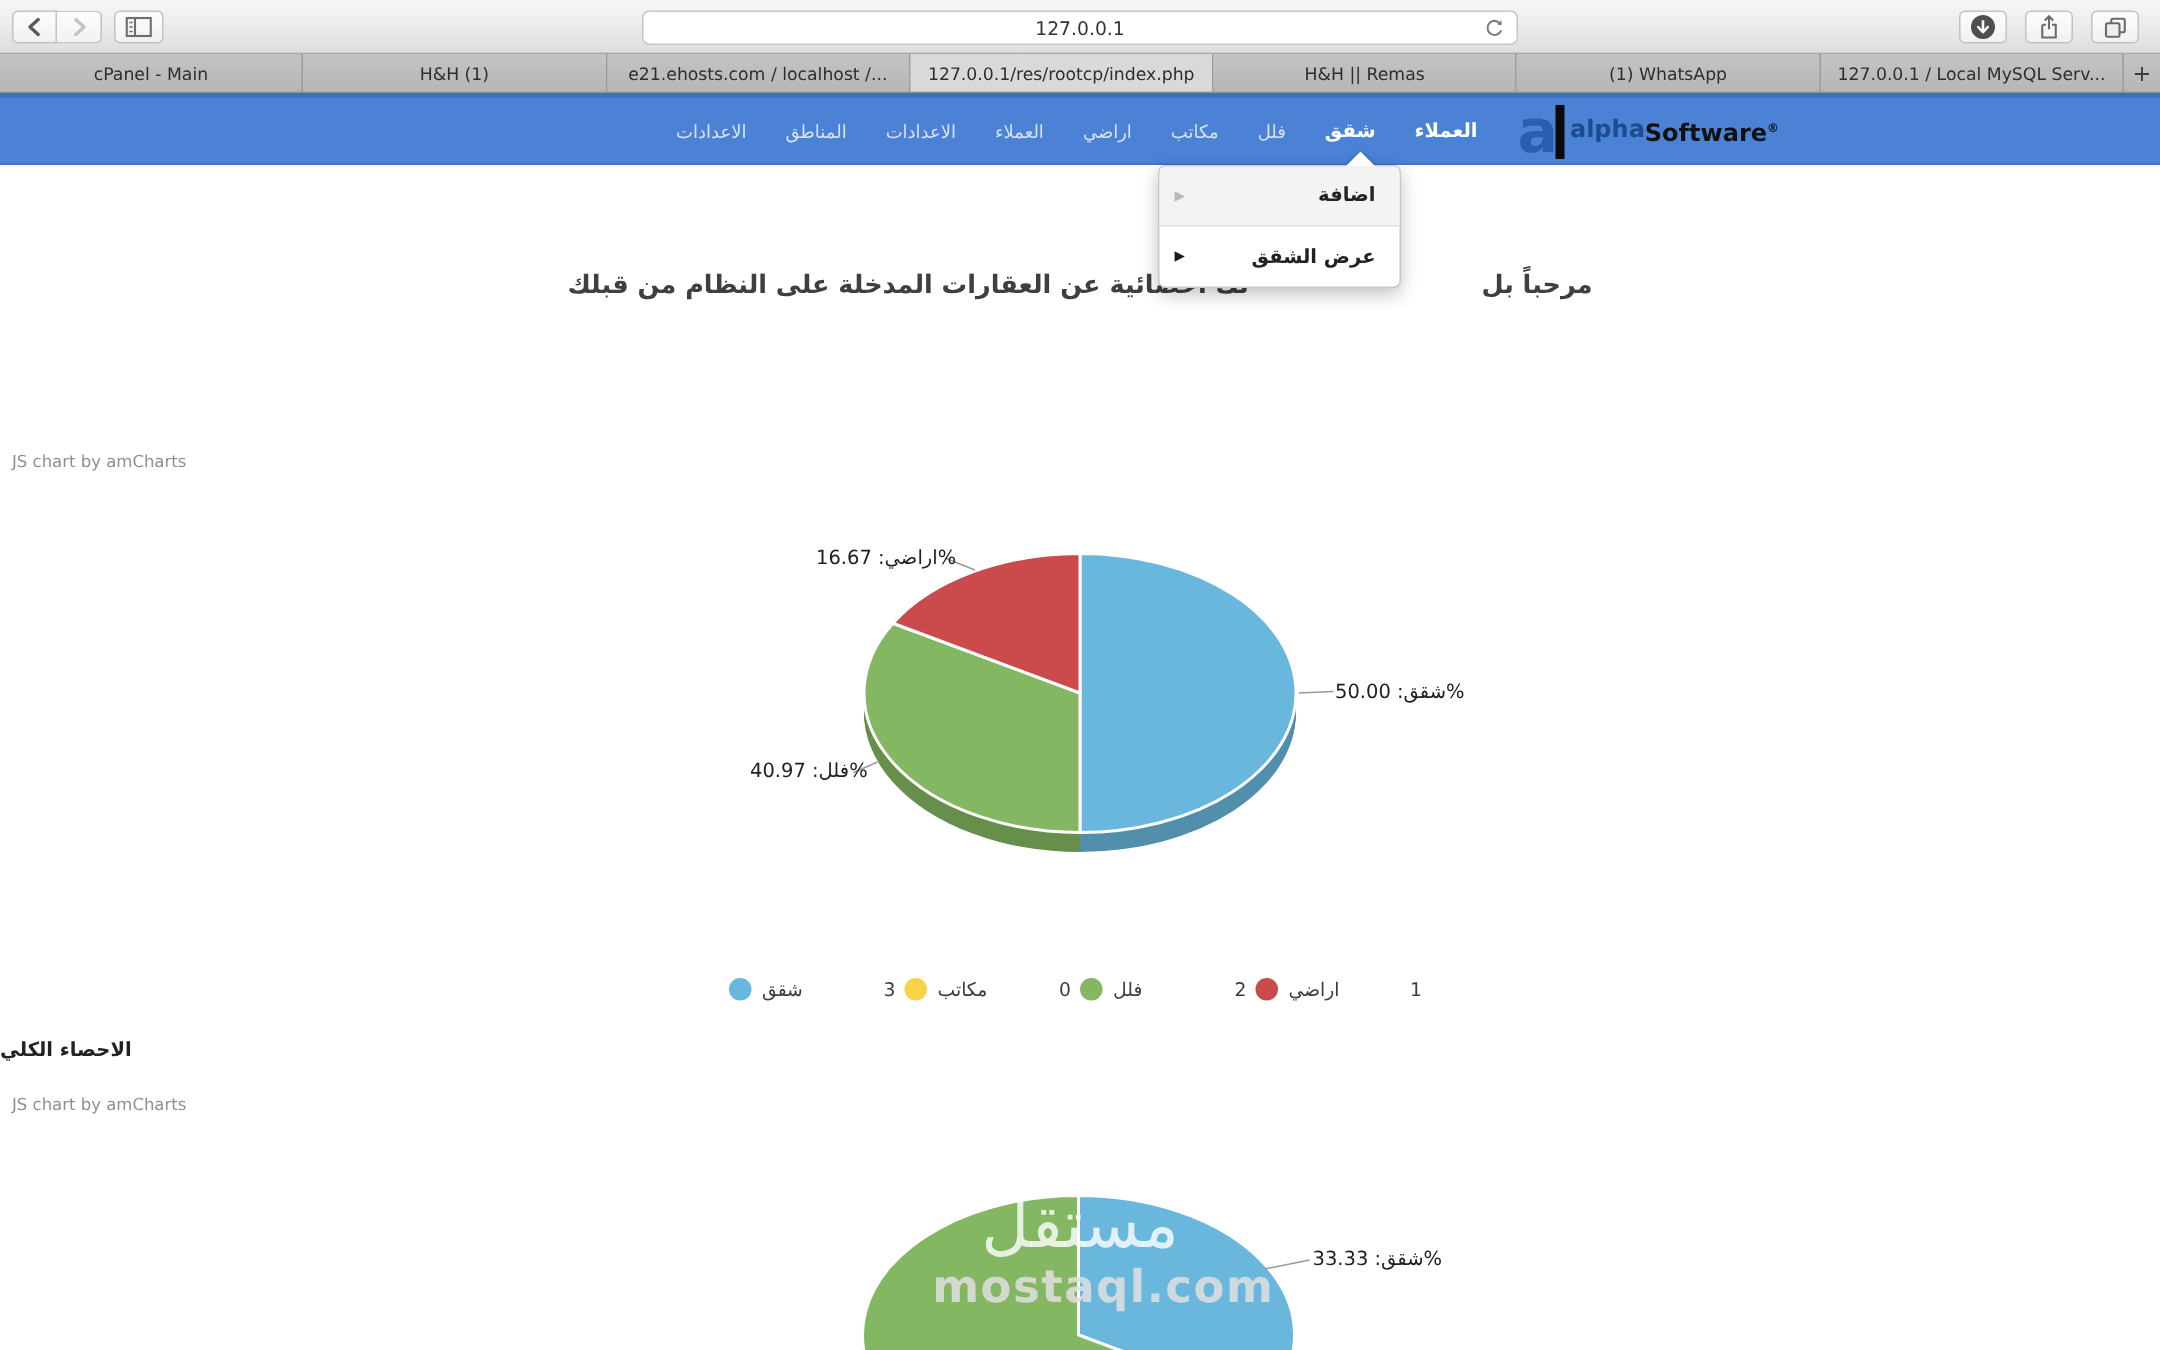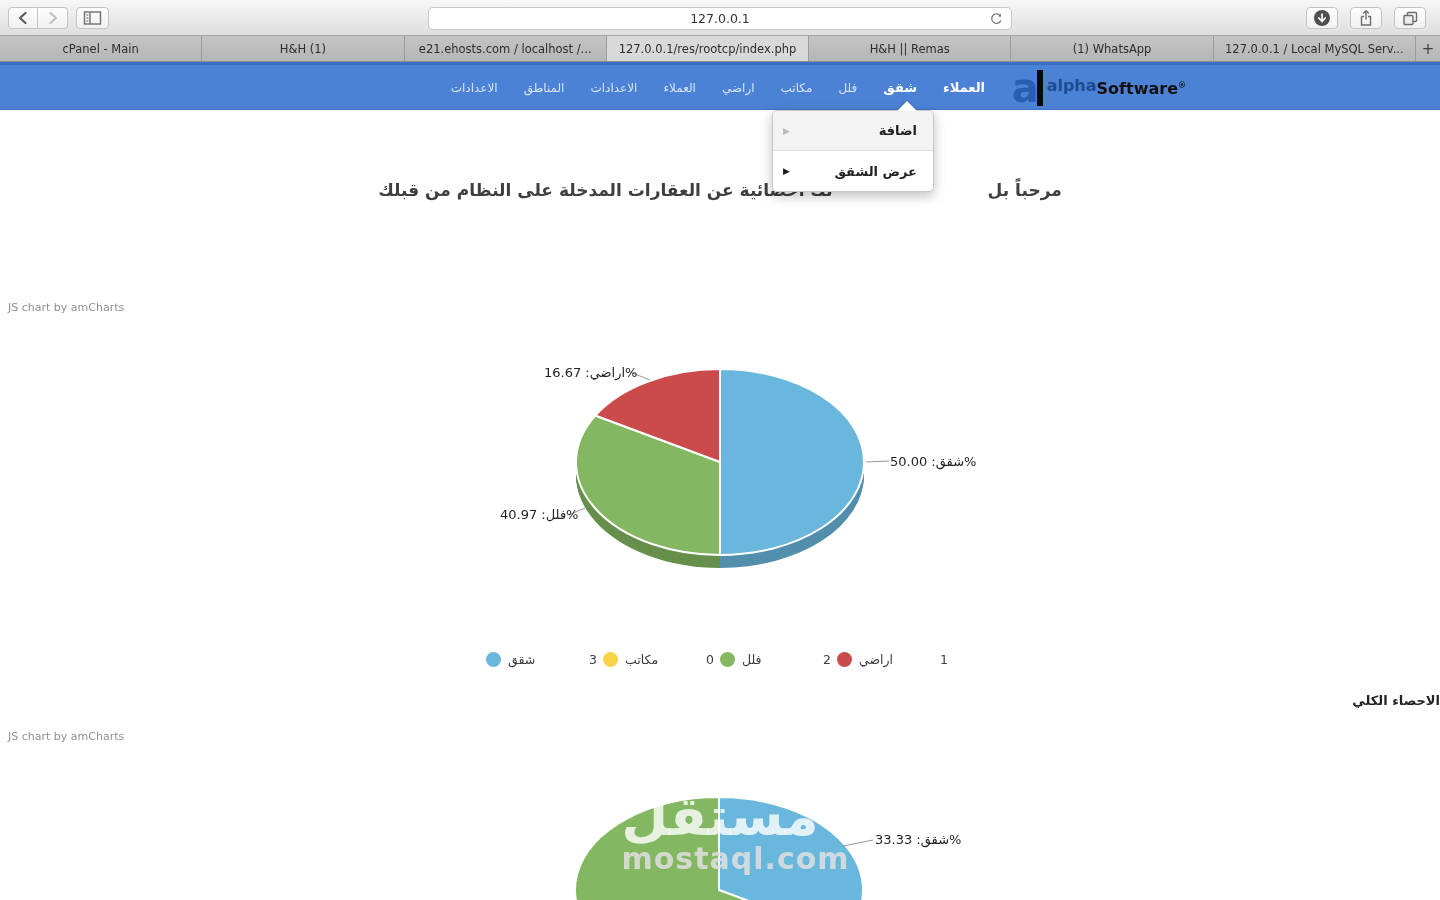--- a/index.html
+++ b/index.html
@@ -66,26 +66,26 @@
   .chart-svg { position:absolute; left:0; }
   #pie1 { top:340px; }
   #pie2 { top:744px; }
   .callout { position:absolute; font-size:13px; color:#1f1f1f; white-space:nowrap; direction:rtl; }
 
   .legend { position:absolute; left:0; top:652px; width:1440px; display:flex; justify-content:center; }
   .legend-item { width:117px; display:flex; align-items:center; cursor:pointer; }
   .legend-swatch { width:15px; height:15px; border-radius:50%; flex:0 0 15px; }
   .legend-label { font-size:12.5px; color:#3c3c3c; margin-left:7px; direction:rtl; }
   .legend-value { margin-left:auto; margin-right:6px; font-size:12.5px; color:#3c3c3c; }
-  .chart-title { position:absolute; left:0; top:693px; width:1440px; text-align:right;
+  .chart-title { position:absolute; left:0; top:693px; width:1440px; text-align:left;
     font-size:13px; font-weight:bold; color:#222; direction:rtl; }
 
   
   .watermark { position:absolute; left:0; top:792px; width:1440px; text-align:center; z-index:20; pointer-events:none; }
-  .wm-ar { font-size:54px; font-weight:bold; color:rgba(255,255,255,0.8); line-height:50px; }
+  .wm-ar { font-size:44px; font-weight:normal; color:rgba(255,255,255,0.8); line-height:50px; }
   .wm-en { font-size:30px; font-weight:bold; color:rgba(225,225,225,0.85); letter-spacing:1px; line-height:34px;padding-left:31px; }
 </style>
 </head>
 <body>
 
 <div class="toolbar">
   <div class="tb-btn grp-left" style="left:8px;width:30px;">
     <svg width="14" height="16" viewBox="0 0 14 16">
       <path d="M9.5 3 L4 8 L9.5 13" fill="none" stroke="#5a5a5a" stroke-width="2.2" stroke-linecap="round" stroke-linejoin="round"></path>
     </svg>

